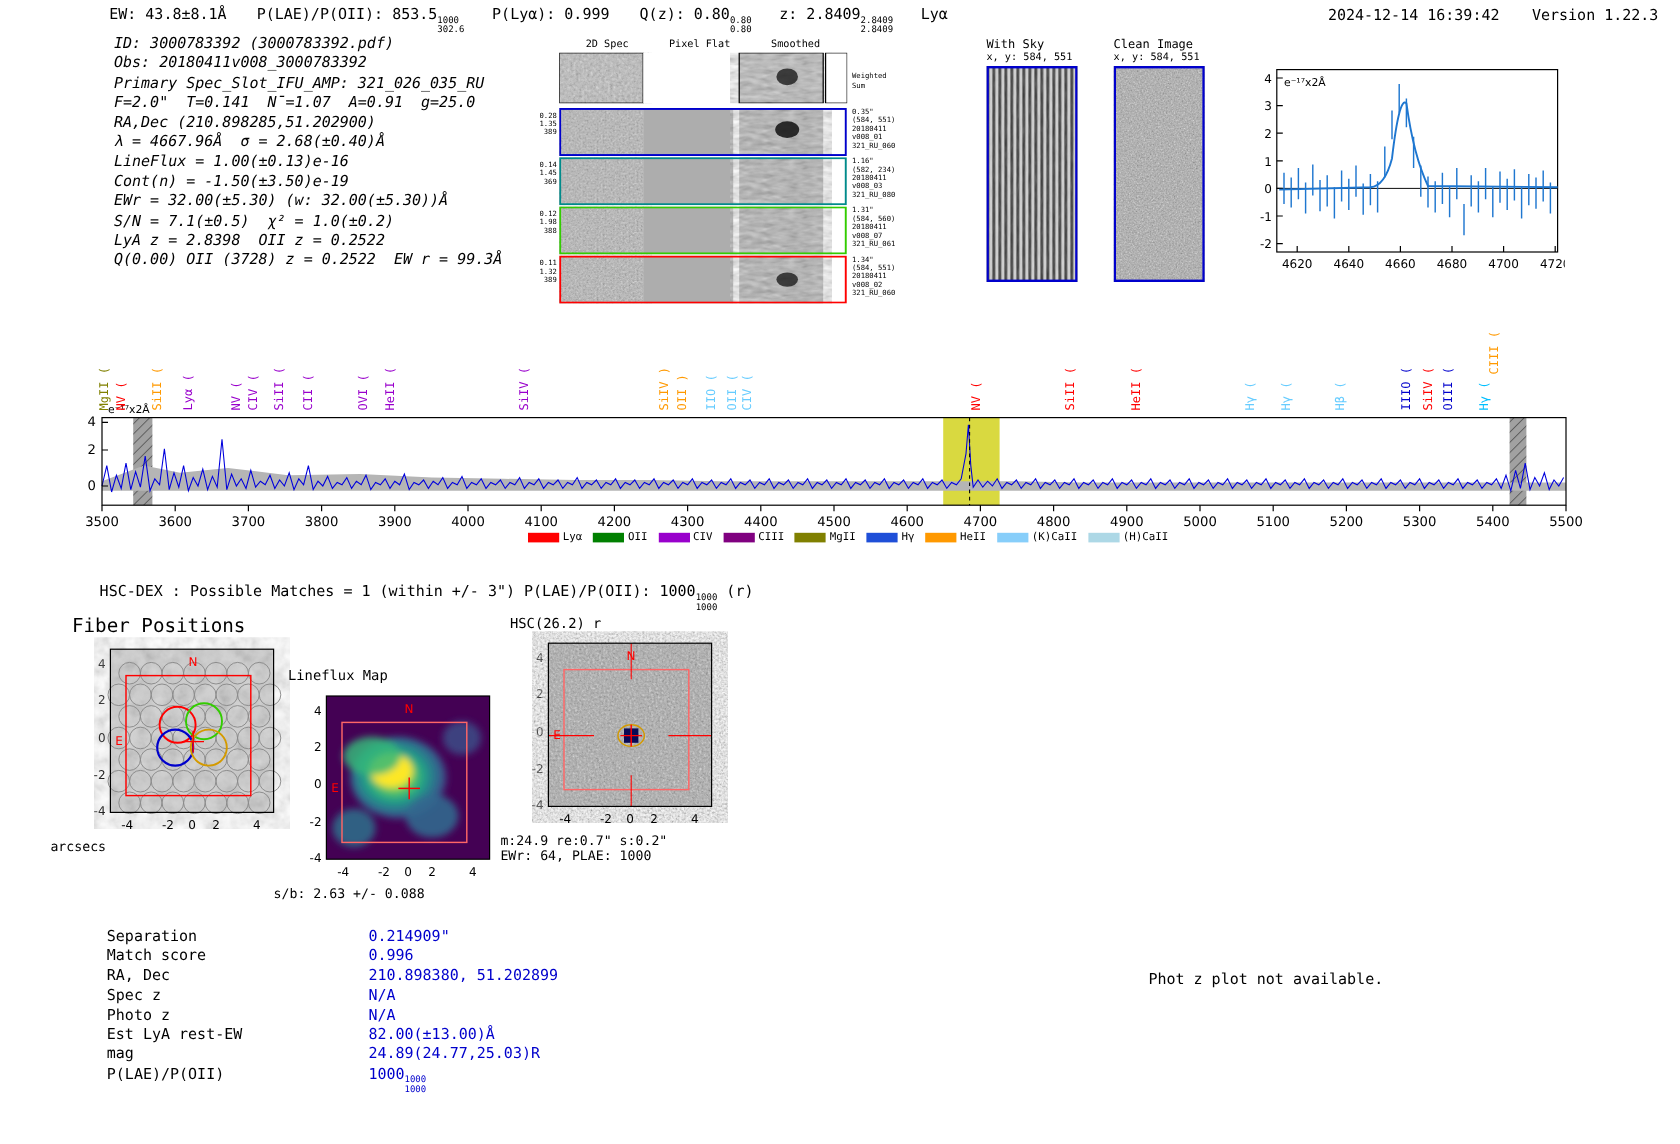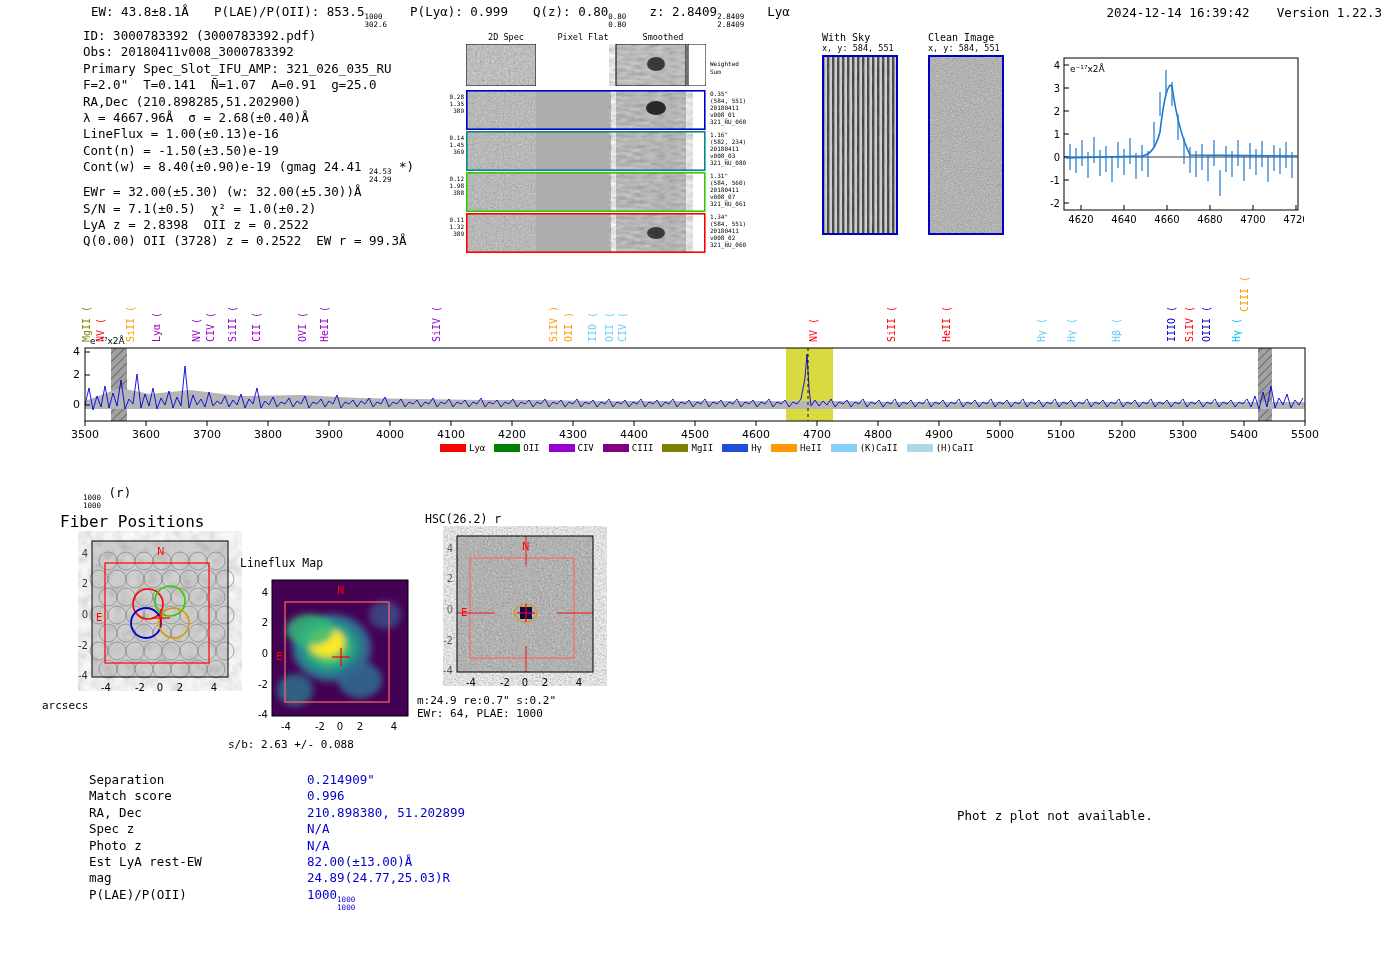--- a/index.html
+++ b/index.html
@@ -44,30 +44,29 @@
   <span style="display:inline-block;width:8px"></span>
   <span>Lyα</span>
 </div>
 
 <div class="abs hdr mono nowrap" style="right:18px;top:5px;">
   <span>2024-12-14 16:39:42</span>
   <span style="display:inline-block;width:12px"></span>
   <span>Version 1.22.3</span>
 </div>
 
-<div class="abs mono" style="left:64px;top:28px;">
+<div class="abs mono" style="left:76px;top:28px;font-style:italic;">
   <div class="info">ID: 3000783392 (3000783392.pdf)</div>
   <div class="info">Obs: 20180411v008_3000783392</div>
   <div class="info">Primary Spec_Slot_IFU_AMP: 321_026_035_RU</div>
   <div class="info">F=2.0"  T=0.141  N̄=1.07  A=0.91  g=25.0</div>
   <div class="info">RA,Dec (210.898285,51.202900)</div>
   <div class="info">λ = 4667.96Å  σ = 2.68(±0.40)Å</div>
   <div class="info">LineFlux = 1.00(±0.13)e-16</div>
   <div class="info">Cont(n) = -1.50(±3.50)e-19</div>
-  <div class="info nowrap"><span>Cont(w) = 8.40(±0.90)e-19 (gmag 24.41 </span><span class="stack"><span>24.53</span><span>24.29</span></span><span> *)</span></div>
   <div class="info">EWr = 32.00(±5.30) (w: 32.00(±5.30))Å</div>
   <div class="info">S/N = 7.1(±0.5)  χ² = 1.0(±0.2)</div>
   <div class="info">LyA z = 2.8398  OII z = 0.2522</div>
   <div class="info">Q(0.00) OII (3728) z = 0.2522  EW r = 99.3Å</div>
 </div>
 
 <div class="abs" style="left:438px;top:32px;width:320px;height:215px;">
 
   <div class="abs panel-title" style="left:28px;top:0px;width:80px;">2D Spec</div>
   <div class="abs panel-title" style="left:105px;top:0px;width:80px;">Pixel Flat</div>
@@ -482,21 +481,21 @@
       <span style="width:26px;height:8px;background:#87cefa;display:inline-block"></span>
       <span class="legend-lbl">(K)CaII</span>
     </span>
   <span style="display:flex;align-items:center;gap:3px">
       <span style="width:26px;height:8px;background:#add8e6;display:inline-block"></span>
       <span class="legend-lbl">(H)CaII</span>
     </span>
 </div>
 
 <div class="abs mono nowrap" style="left:64px;top:485px;font-size:12.5px;">
-  <span class="stack">
+  <span>HSC-DEX : Possible Matches = 1 (within +/- 3")  P(LAE)/P(OII): 1000</span><span class="stack">
       <span>1000</span>
       <span>1000</span>
     </span>
   <span>(r)</span>
 </div>
 
 <div class="abs" style="left:60px;top:512px;">
   <div class="cutlabel" style="width:200px;font-size:16px;">Fiber Positions</div>
   <svg width="200" height="190">
     <defs>

